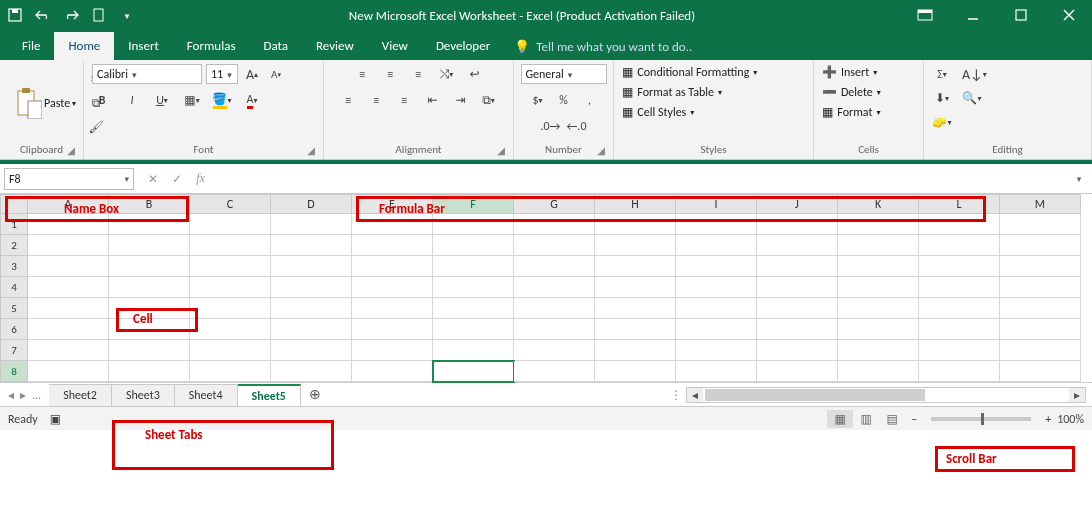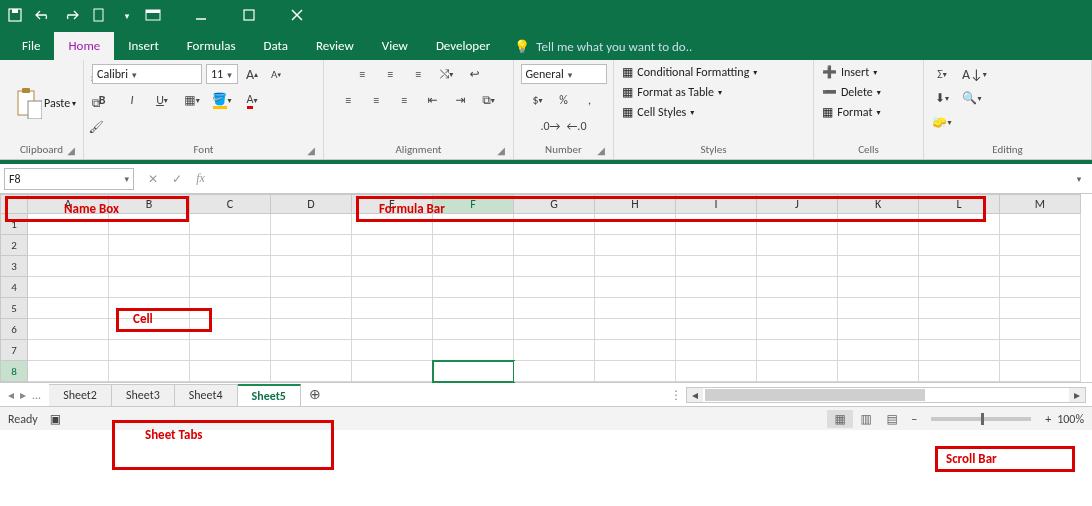--- a/index.html
+++ b/index.html
@@ -9,21 +9,21 @@
 .titlebar { background:#0d7247; height:30px; display:flex; align-items:center; color:#fff; padding:0 6px; }
 .titlebar .qat { display:flex; gap:10px; align-items:center; }
 .titlebar .qat .qicon { width:18px; height:18px; display:flex; align-items:center; justify-content:center; }
 .titlebar .title { flex:1; text-align:center; font-size:13px; }
 .titlebar .winbtns { display:flex; gap:14px; align-items:center; }
 .titlebar .winbtns .wb { width:34px; height:22px; display:flex; align-items:center; justify-content:center; }
 
 
 .ribbon-tabs { background:#0d7247; height:30px; display:flex; align-items:flex-end; color:#fff; padding:0 8px; }
 .ribbon-tabs .tab { padding:6px 14px 7px; font-size:13px; cursor:pointer; }
-.ribbon-tabs .tab.active { background:#f3f3f3; color:#a21caf; }
+.ribbon-tabs .tab.active { background:#f3f3f3; color:#0c4a6e; }
 .ribbon-tabs .tellme { flex:1; padding:6px 10px; font-size:13px; color:#cde; display:flex; align-items:center; gap:6px;}
 .ribbon-tabs .auth { display:flex; gap:6px; align-items:center; font-size:13px; }
 .ribbon-tabs .share { background:#0d7247; padding:4px 8px; display:flex; align-items:center; gap:4px;}
 
 
 .ribbon { background:#f3f3f3; height:100px; display:flex; border-bottom:1px solid #c9c9c9; }
 .group { border-right:1px solid #d9d9d9; display:flex; flex-direction:column; justify-content:space-between; padding:4px 8px 2px; }
 .group .ctrls { flex:1; display:flex; align-items:center; }
 .group .glabel { text-align:center; font-size:11px; color:#666; padding:2px 0 1px; position:relative;}
 .group .glabel .launcher { position:absolute; right:-2px; bottom:1px; width:12px; height:12px; font-size:10px; color:#888;}
@@ -106,20 +106,21 @@
           <path d="M12 2 L16 6 L12 10 M16 6 H6 A4 4 0 0 0 6 10" fill="none" stroke="#fff" stroke-width="1.3"></path>
         </svg>
       </span>
     <span class="qicon">
         <svg width="12" height="14" viewBox="0 0 12 14">
           <rect x="1" y="1" width="9" height="12" fill="none" stroke="#fff"></rect>
         </svg>
       </span>
     <span class="qicon" style="font-size:9px;">▾</span>
   </div>
+  <div class="title">New Microsoft Excel Worksheet - Excel (Product Activation Failed)</div>
   <div class="winbtns">
     <span class="wb">
         <svg width="16" height="12">
           <rect x="1" y="1" width="14" height="10" fill="none" stroke="#fff"></rect>
           <rect x="1" y="1" width="14" height="3" fill="#fff"></rect>
         </svg>
       </span>
     <span class="wb">
         <svg width="14" height="14">
           <line x1="2" y1="11" x2="12" y2="11" stroke="#fff" stroke-width="1.5"></line>
@@ -524,21 +525,21 @@
   <span style="margin:0 6px;">+</span>
   <span>100%</span>
 </div>
 
 <div class="ann" style="left:5px;top:196px;width:184px;height:26px;">
     <span class="ann-label" style="left:56px;top:2px;">Name Box</span>
   </div>
 <div class="ann" style="left:356px;top:196px;width:630px;height:26px;">
     <span class="ann-label" style="left:20px;top:2px;">Formula Bar</span>
   </div>
-<div class="ann" style="left:116px;top:308px;width:96px;height:24px;">
+<div class="ann" style="left:116px;top:308px;width:82px;height:24px;">
     <span class="ann-label" style="left:14px;top:0px;">Cell</span>
   </div>
 <div class="ann" style="left:112px;top:420px;width:222px;height:50px;">
     <span class="ann-label" style="left:30px;top:4px;">Sheet Tabs</span>
   </div>
 <div class="ann" style="left:935px;top:446px;width:140px;height:26px;">
     <span class="ann-label" style="left:8px;top:2px;">Scroll Bar</span>
   </div>
 
 </body></html>

